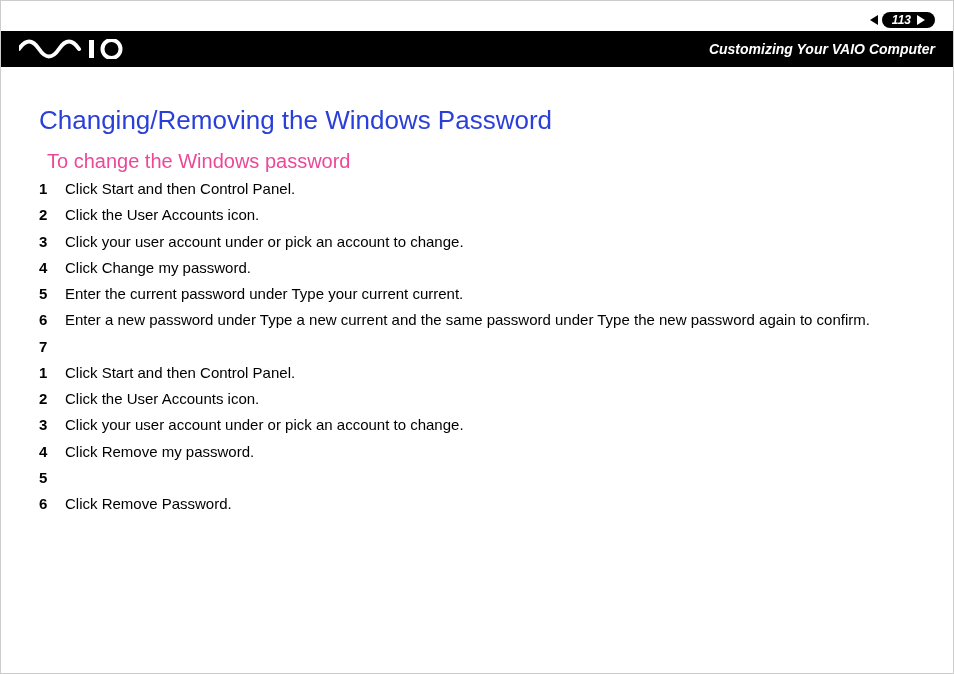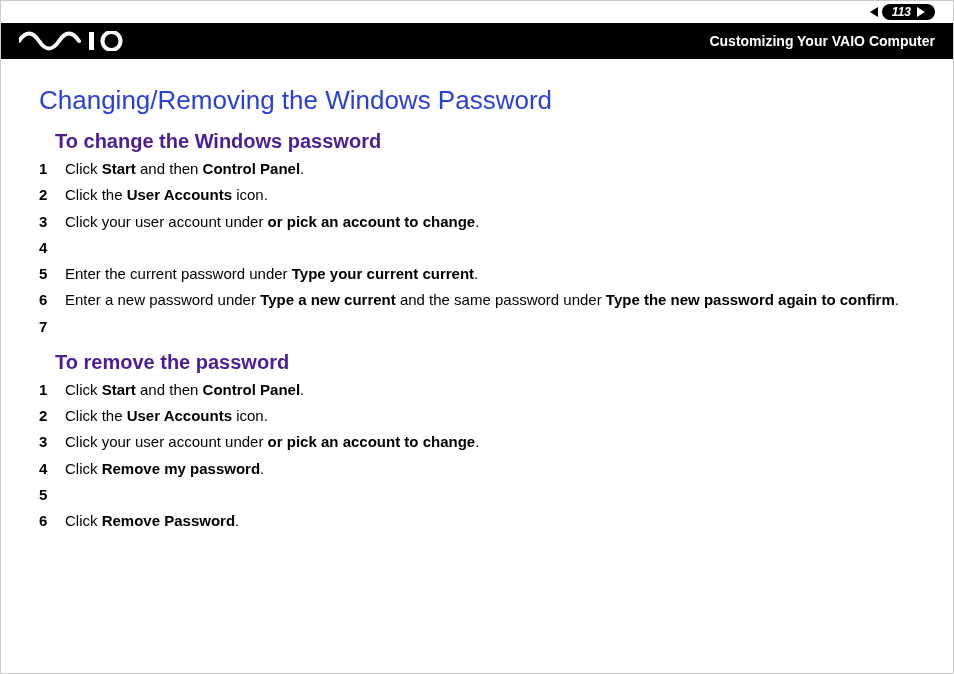--- a/index.html
+++ b/index.html
@@ -19,20 +19,21 @@
     height: 22px;
     background: #fff;
     display: flex;
     justify-content: flex-end;
     align-items: center;
     padding: 0 18px;
     font-size: 12px;
     font-weight: bold;
     font-style: italic;
     gap: 6px;
+    margin-top: 8px;
   }
   .pagepill {
     background: #000;
     color: #fff;
     border-radius: 10px;
     padding: 1px 10px;
     display: inline-flex;
     align-items: center;
     gap: 6px;
     font-size: 12px;
@@ -55,52 +56,53 @@
     justify-content: space-between;
     align-items: center;
     padding: 0 18px;
     color: #fff;
   }
   .vaio-logo svg { height: 20px; width: auto; display:block; }
   .section-link {
     font-weight: bold;
     font-size: 14px;
     color: #fff;
+    font-style: italic;
   }
   .content {
-    padding: 12px 38px 0 38px;
+    padding: 24px 38px 0 38px;
   }
   h1.pagetitle {
     color: #2a3fd9;
     font-weight: normal;
     font-size: 26px;
     margin: 14px 0 8px 0;
   }
   h2.subhead {
-    color: #4c1d95;
-    font-weight: bold;
+    color: #ec4899;
+    font-weight: normal;
     font-size: 20px;
-    margin: 14px 0 6px 16px;
+    margin: 14px 0 6px 8px;
   }
   .steps {
     padding: 0 0 0 0;
   }
   .step-row {
     display: flex;
     align-items: flex-start;
     font-size: 15px;
     line-height: 1.35;
     margin: 6px 0;
   }
   .step-num {
     width: 26px;
     flex: 0 0 26px;
     font-weight: bold;
   }
-  .step-text b { font-weight: bold; }
+  .step-text b { font-weight: normal; }
 </style>
 </head>
 <body>
 
 <div class="topstrip">
   <div class="topnav-outer">
     <span class="arrow-left black"></span>
     <span class="pagepill">
       <span>113</span>
       <span class="arrow-right"></span>
@@ -131,34 +133,34 @@
         <div class="step-row">
           <div class="step-num">2</div>
           <div class="step-text">Click the <b>User Accounts</b> icon.</div>
         </div>
         <div class="step-row">
           <div class="step-num">3</div>
           <div class="step-text">Click your user account under <b>or pick an account to change</b>.</div>
         </div>
         <div class="step-row">
           <div class="step-num">4</div>
+          <div class="step-text">Click <b>Change my password</b>.</div>
         </div>
         <div class="step-row">
           <div class="step-num">5</div>
           <div class="step-text">Enter the current password under <b>Type your current current</b>.</div>
         </div>
         <div class="step-row">
           <div class="step-num">6</div>
           <div class="step-text">Enter a new password under <b>Type a new current</b> and the same password under <b>Type the new password again to confirm</b>.</div>
         </div>
         <div class="step-row">
           <div class="step-num">7</div>
         </div>
       </div>
-      <h2 class="subhead">To remove the password</h2>
       <div class="steps">
         <div class="step-row">
           <div class="step-num">1</div>
           <div class="step-text">Click <b>Start</b> and then <b>Control Panel</b>.</div>
         </div>
         <div class="step-row">
           <div class="step-num">2</div>
           <div class="step-text">Click the <b>User Accounts</b> icon.</div>
         </div>
         <div class="step-row">

